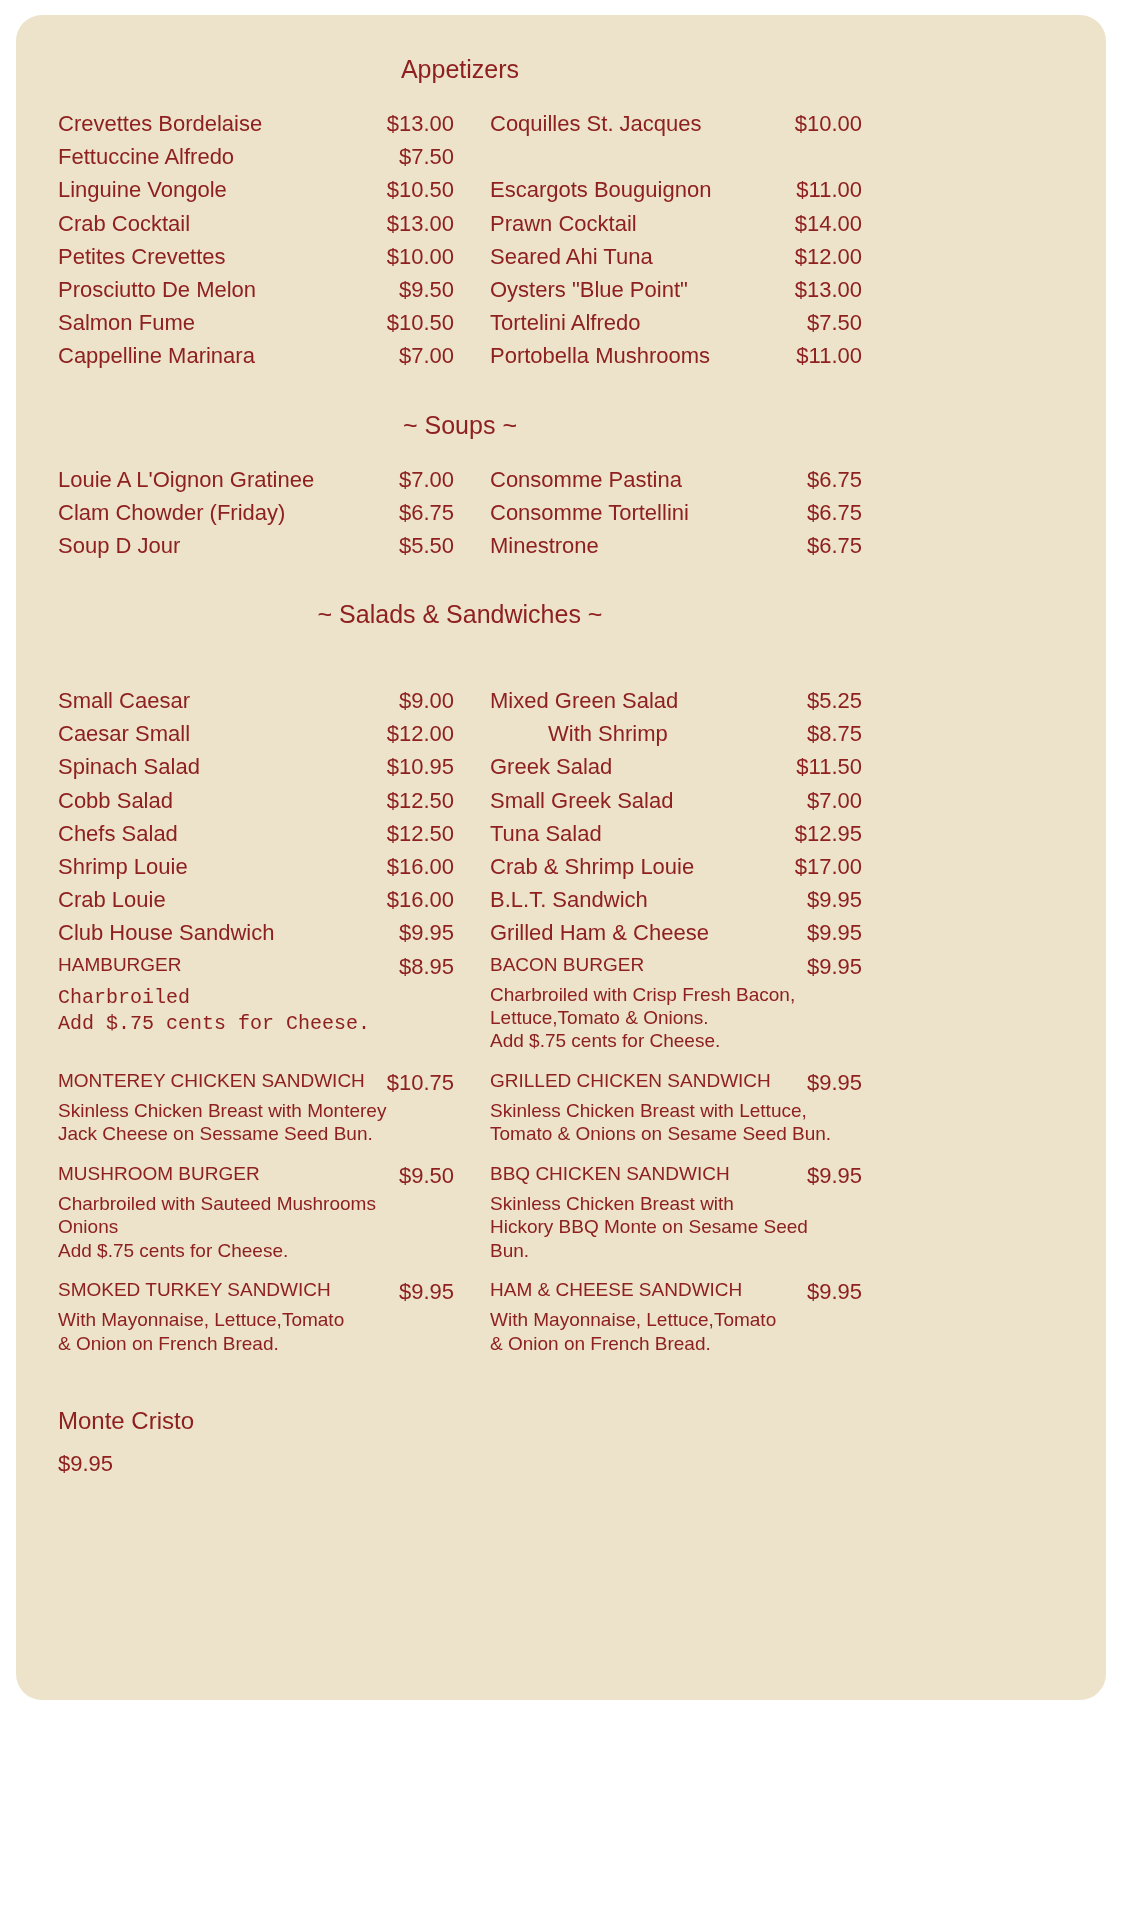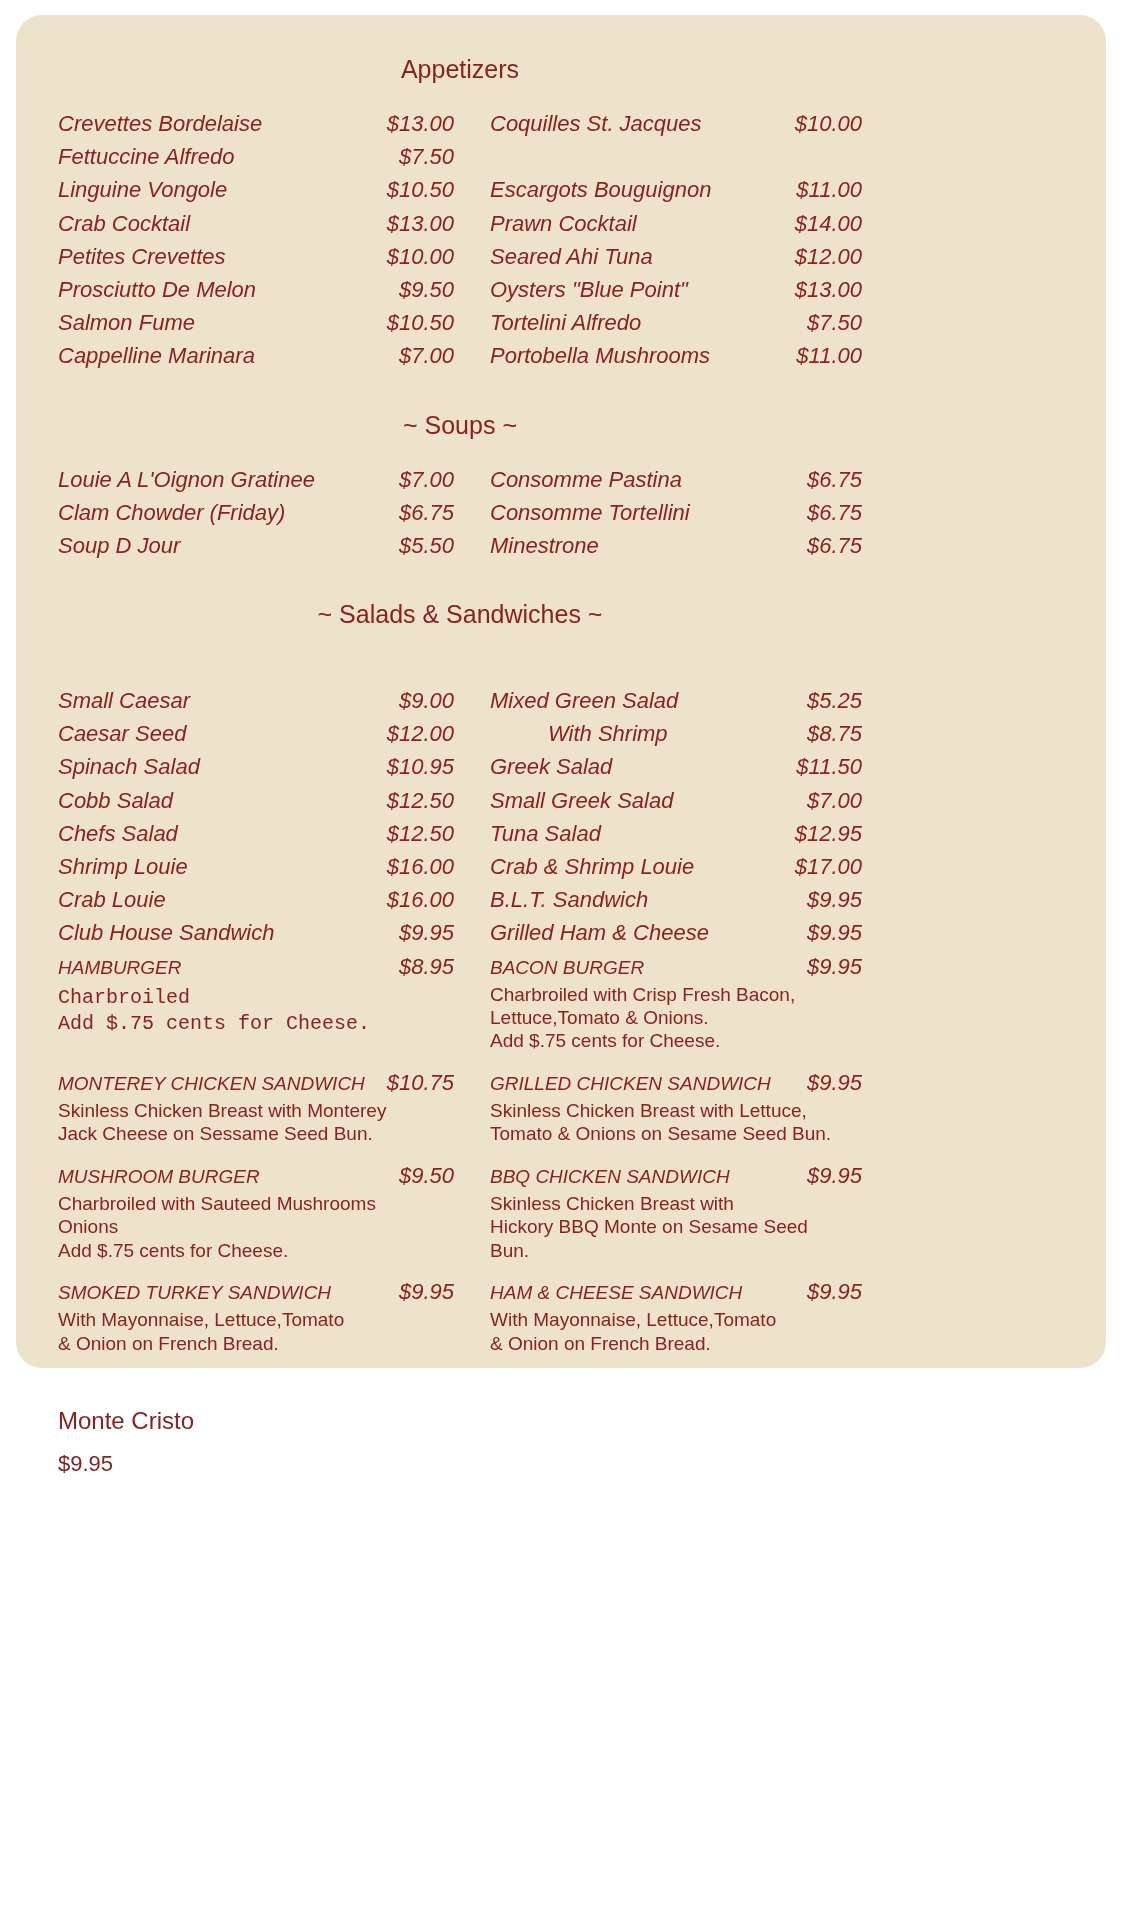--- a/index.html
+++ b/index.html
@@ -4,21 +4,21 @@
 <style>
   * { box-sizing: border-box; margin: 0; padding: 0; }
   html, body {
     width: 1133px; height: 1920px;
     background: #ffffff;
     font-family: "Liberation Sans", sans-serif;
   }
   .menu-card {
     position: absolute;
     left: 16px; top: 15px;
-    width: 1090px; height: 1353px;
+    width: 1090px; height: 1685px;
     background: var(--card-bg, #ece3ca);
     border-radius: 26px;
     padding: 40px 0 12px 42px;
     color: var(--text, #8e2020);
   }
   .menu-content { width: 804px; }
   .menu-section { margin-bottom: 42px; }
   .section-title {
     text-align: center;
     font-size: 25px;
@@ -32,24 +32,23 @@
     display: grid;
     grid-template-columns: 396px 372px;
     column-gap: 36px;
     margin-bottom: 9px;
   }
   .menu-row.with-desc { margin-bottom: 18px; }
   .menu-cell { min-height: 1px; }
   .item-line {
     display: flex;
     justify-content: space-between;
-    align-items: flex-end;
+    align-items: flex-start;
     font-size: 22px;
     line-height: 1.1;
-    font-style: italic;
   }
   .item-name { white-space: nowrap; }
   .item-name.caps { font-size: 19px; }
   .item-name.indent { padding-left: 58px; }
   .item-price { white-space: nowrap; padding-left: 8px; }
   .item-desc {
     font-size: 19px;
     line-height: 1.23;
     margin-top: 4px;
     padding-right: 30px;
@@ -232,21 +231,21 @@
             <div class="menu-cell">
               <div class="item-line">
                 <span class="item-name">Mixed Green Salad</span>
                 <span class="item-price">$5.25</span>
               </div>
             </div>
           </div>
           <div class="menu-row">
             <div class="menu-cell">
               <div class="item-line">
-                <span class="item-name">Caesar Seed</span>
+                <span class="item-name">Caesar Small</span>
                 <span class="item-price">$12.00</span>
               </div>
             </div>
             <div class="menu-cell">
               <div class="item-line">
                 <span class="item-name indent">With Shrimp</span>
                 <span class="item-price">$8.75</span>
               </div>
             </div>
           </div>

